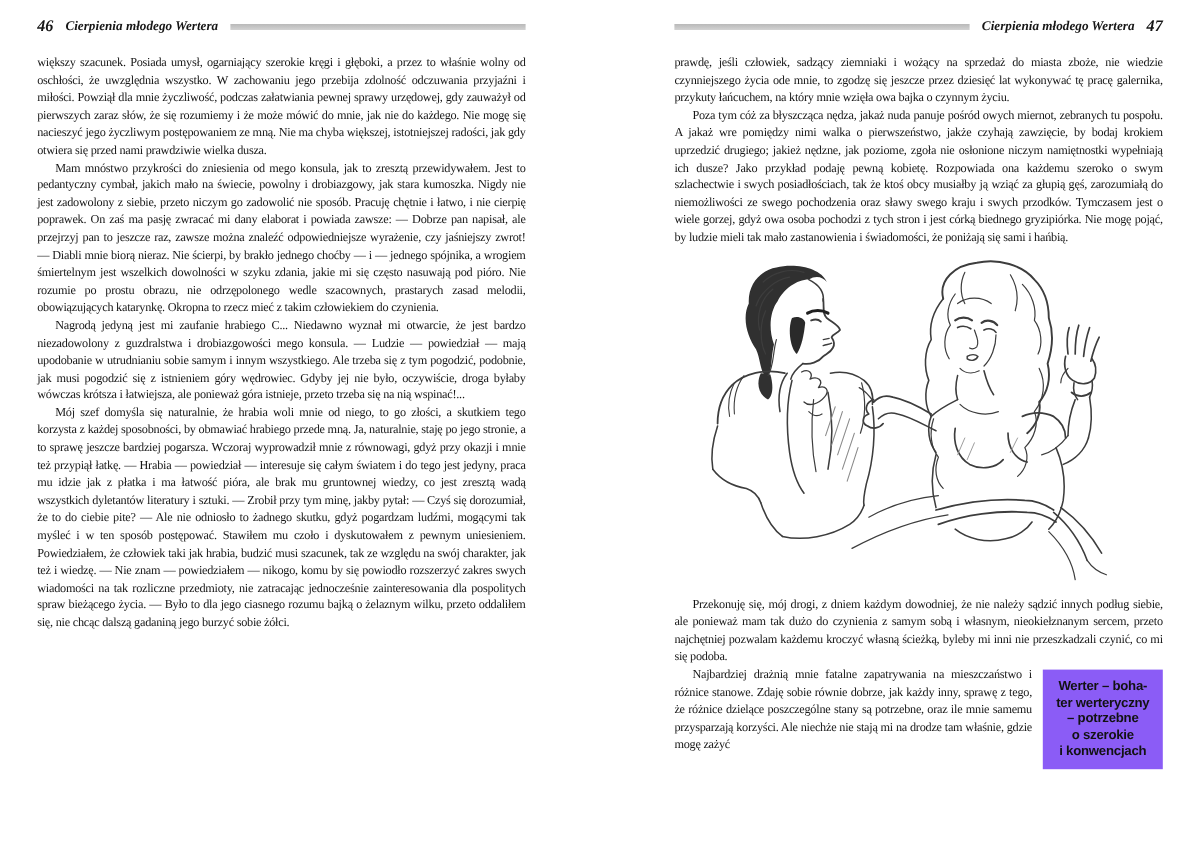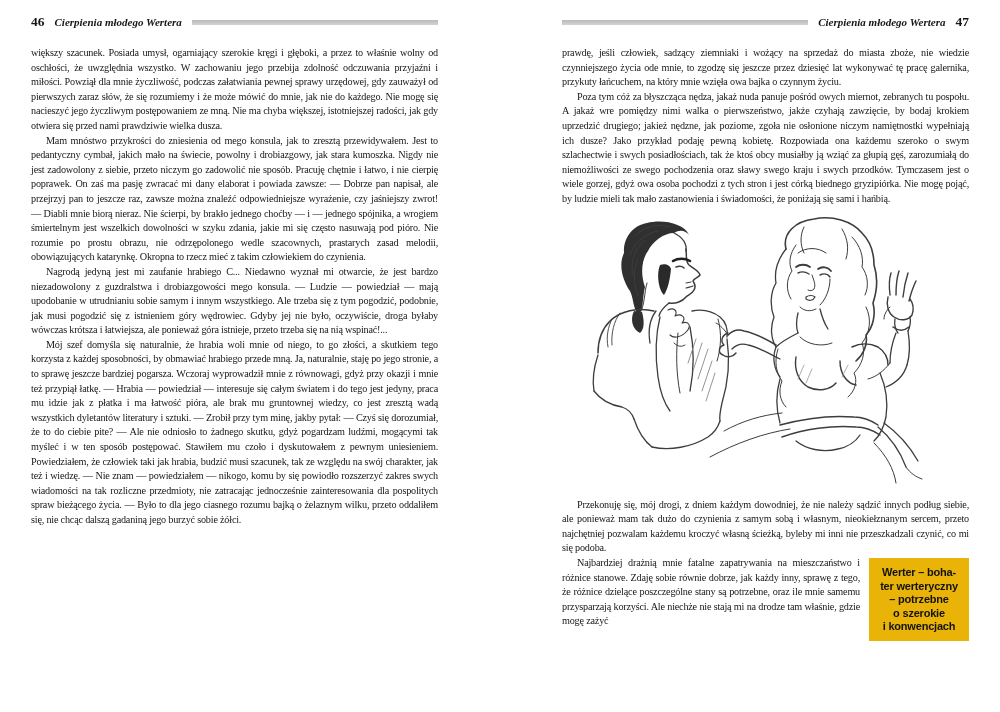--- a/index.html
+++ b/index.html
@@ -3,35 +3,35 @@
 <meta charset="utf-8">
 <style>
   html,body{margin:0;padding:0;background:#ffffff;}
   .spread{position:relative;width:1000px;height:712px;background:#fff;overflow:hidden;
           font-family:"Liberation Serif", serif;color:#161616;}
   .page{position:absolute;top:14px;}
   .page-left{left:31px;width:407px;}
   .page-right{left:562px;width:407px;}
 
   .running-header{display:flex;align-items:center;gap:10px;height:16px;margin-bottom:16px;}
-  .pagenum{font-weight:700;font-size:13.5px;line-height:16px;}
+  .pagenum{font-weight:700;font-size:13.5px;line-height:16px;font-style:italic;}
   .runtitle{font-style:italic;font-weight:700;font-size:11px;white-space:nowrap;}
   .rule{flex:1;height:5px;background:linear-gradient(#b9b9b9,#d3d3d3);align-self:center;}
 
   .body{font-size:10.2px;line-height:14.6px;text-align:justify;letter-spacing:-0.2px;}
   .body p{margin:0;}
   .body p.indent{text-indent:15px;}
   .date-heading{font-style:italic;font-weight:600;font-size:12.3px;text-align:right;
                 padding-right:38px;margin:7px 0 5px 0 !important;letter-spacing:0;}
 
   figure.illustration{margin:8px 0 6px 28px;width:378px;height:277px;padding:0;}
   figure.illustration svg{width:100%;height:100%;display:block;}
 
   .note-box{float:right;width:100px;box-sizing:border-box;margin:2px 0 3px 9px;
-            background:#eab308;padding:8px 3px 7px 3px;text-align:center;
+            background:#8b5cf6;padding:8px 3px 7px 3px;text-align:center;
             font-family:"Liberation Sans", sans-serif;font-weight:700;font-size:11px;
             line-height:13.6px;letter-spacing:-0.2px;color:#121212;text-indent:0;}
   .note-box span{display:block;}
 </style>
 </head>
 <body>
 
 <div class="spread">
 
   <section class="page page-left">

